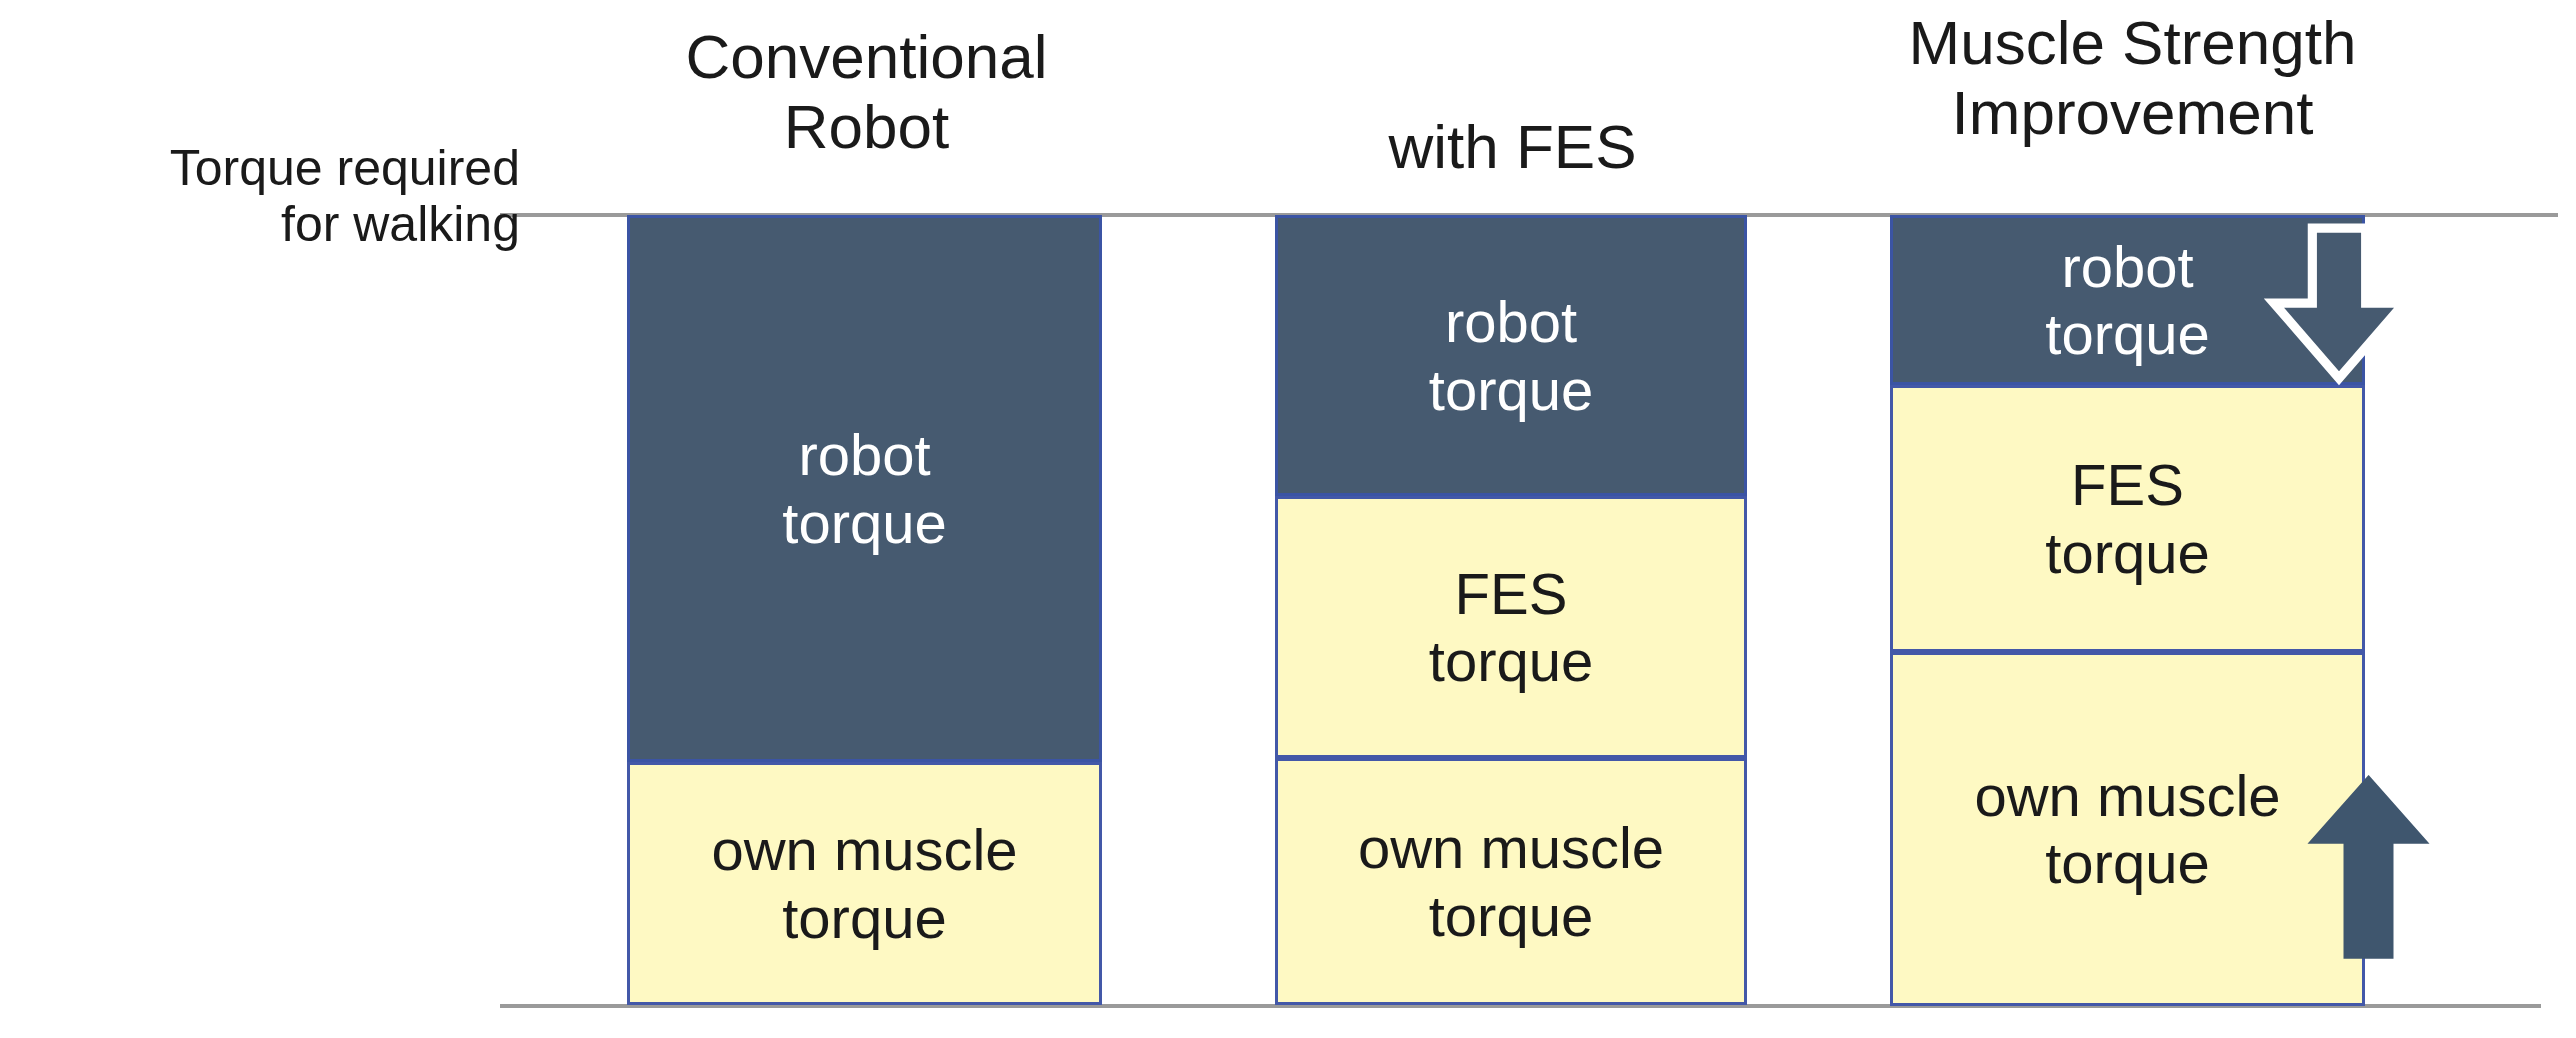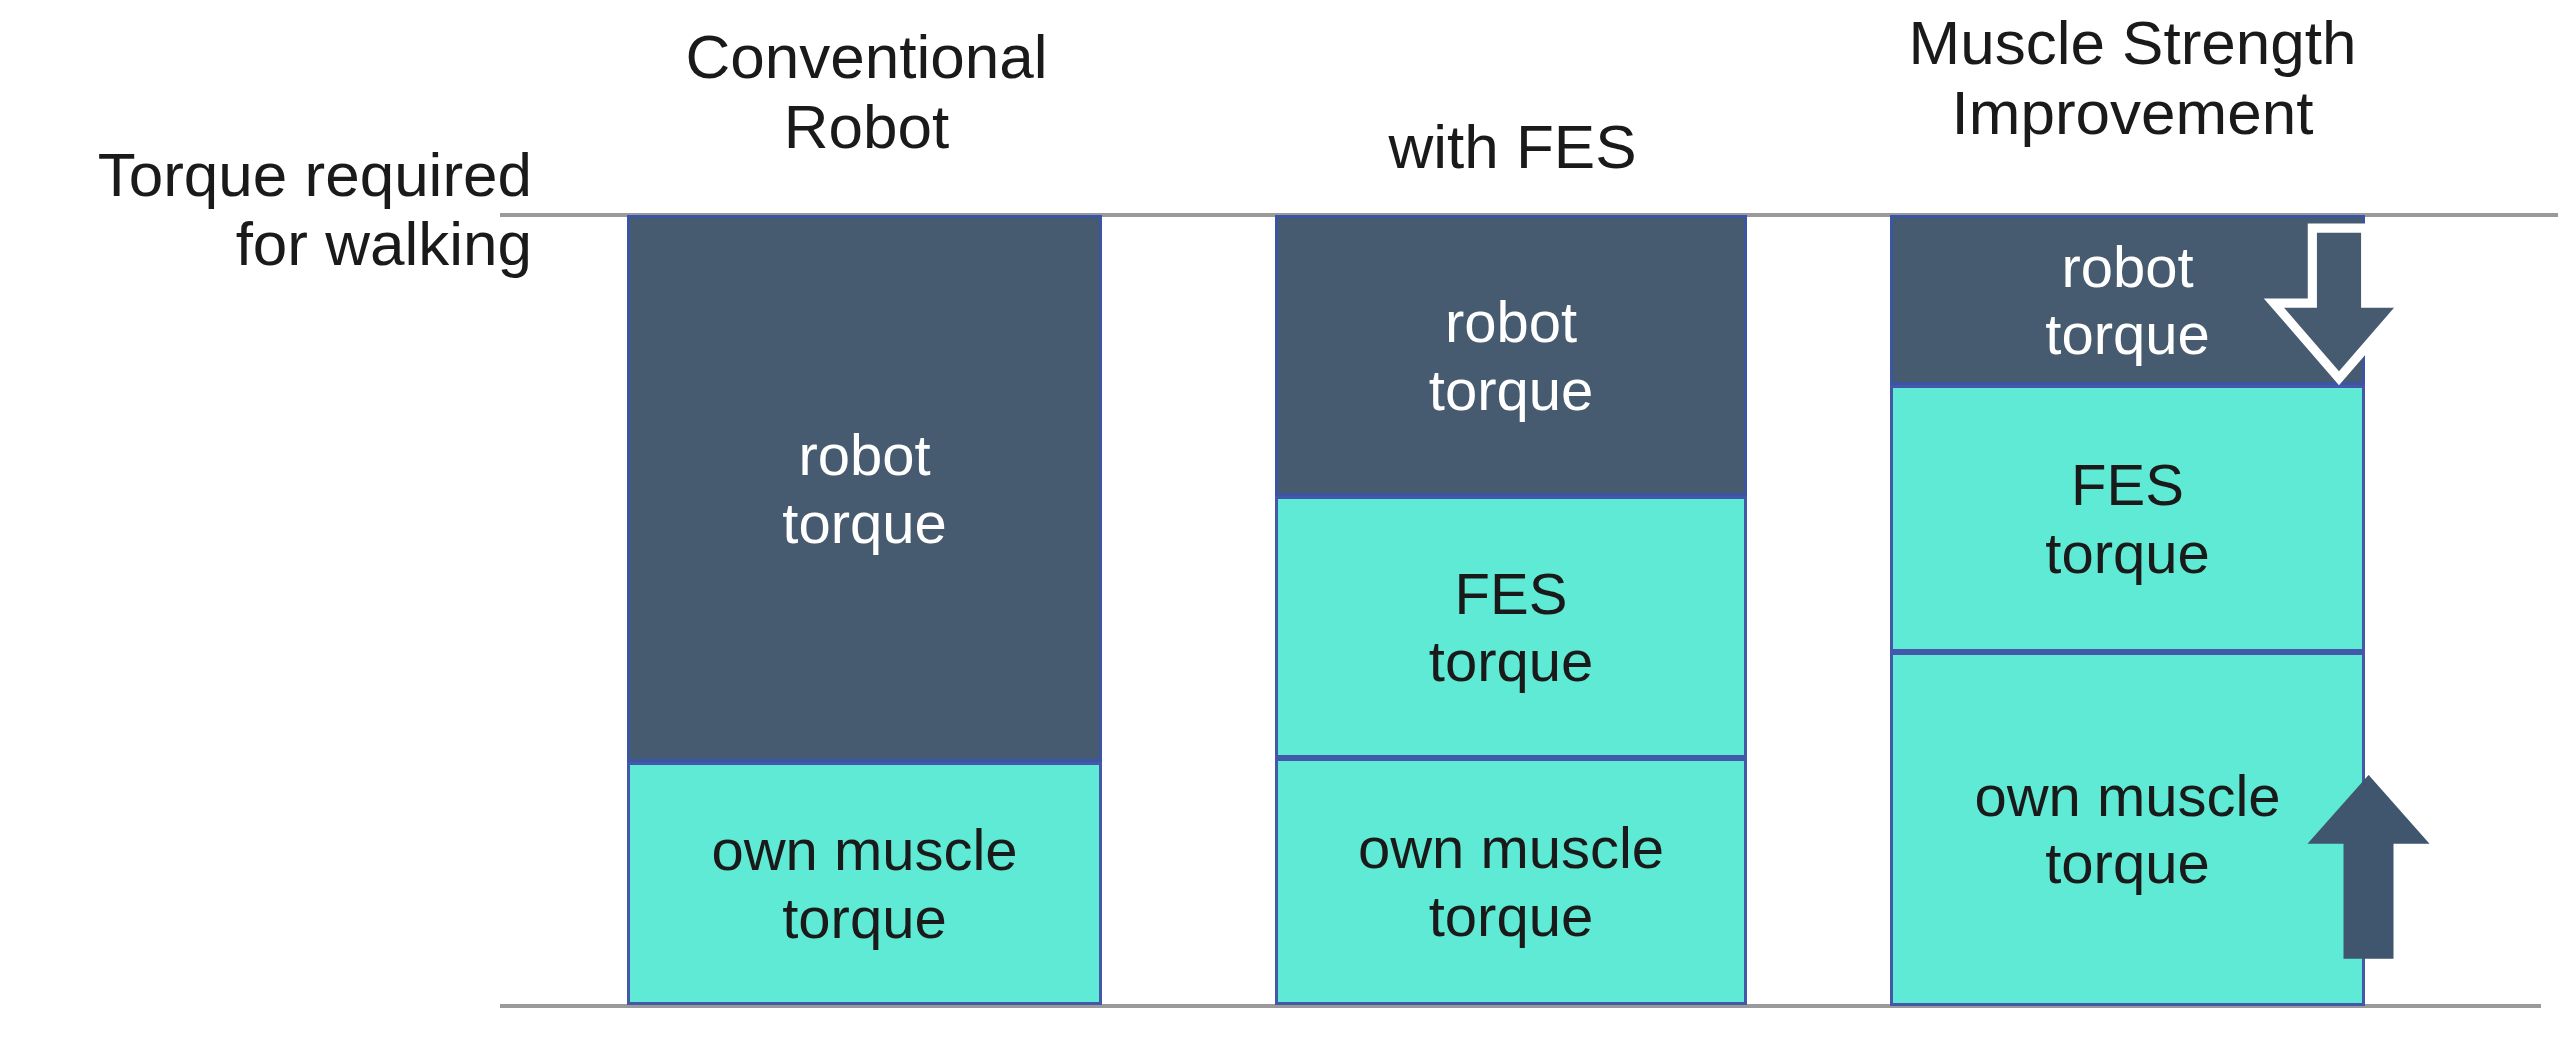--- a/index.html
+++ b/index.html
@@ -21,25 +21,25 @@
     position: absolute;
     background: #9a9a9a;
     height: 4.2px;
   }
   #top-axis  { left: 500px; top: 213px;  width: 2058px; }
   #base-axis { left: 500px; top: 1004px; width: 2041px; }
 
   
   #y-axis-label {
     position: absolute;
-    left: 15px;
+    left: 3px;
     top: 140px;
     width: 517px;
     text-align: right;
-    font-size: 62px;
+    font-size: 50px;
     line-height: 1.12;
     color: #1a1a1a;
     white-space: pre-line;
   }
 
   
   .col-header {
     position: absolute;
     text-align: center;
     font-size: 62px;
@@ -68,21 +68,21 @@
     border: 3.3px solid #3b54a4;
     display: flex;
     align-items: center;
     justify-content: center;
   }
   .seg.dark {
     background: #465a70;
     border-color: #3b54a4;
   }
   .seg.light {
-    background: #5eead4;
+    background: #fef9c3;
     border-color: #4358a8;
   }
   .seg-label {
     text-align: center;
     font-size: 58px;
     line-height: 1.16;
     white-space: pre-line;
     pointer-events: none;
   }
   .seg.dark .seg-label  { color: #ffffff; }

